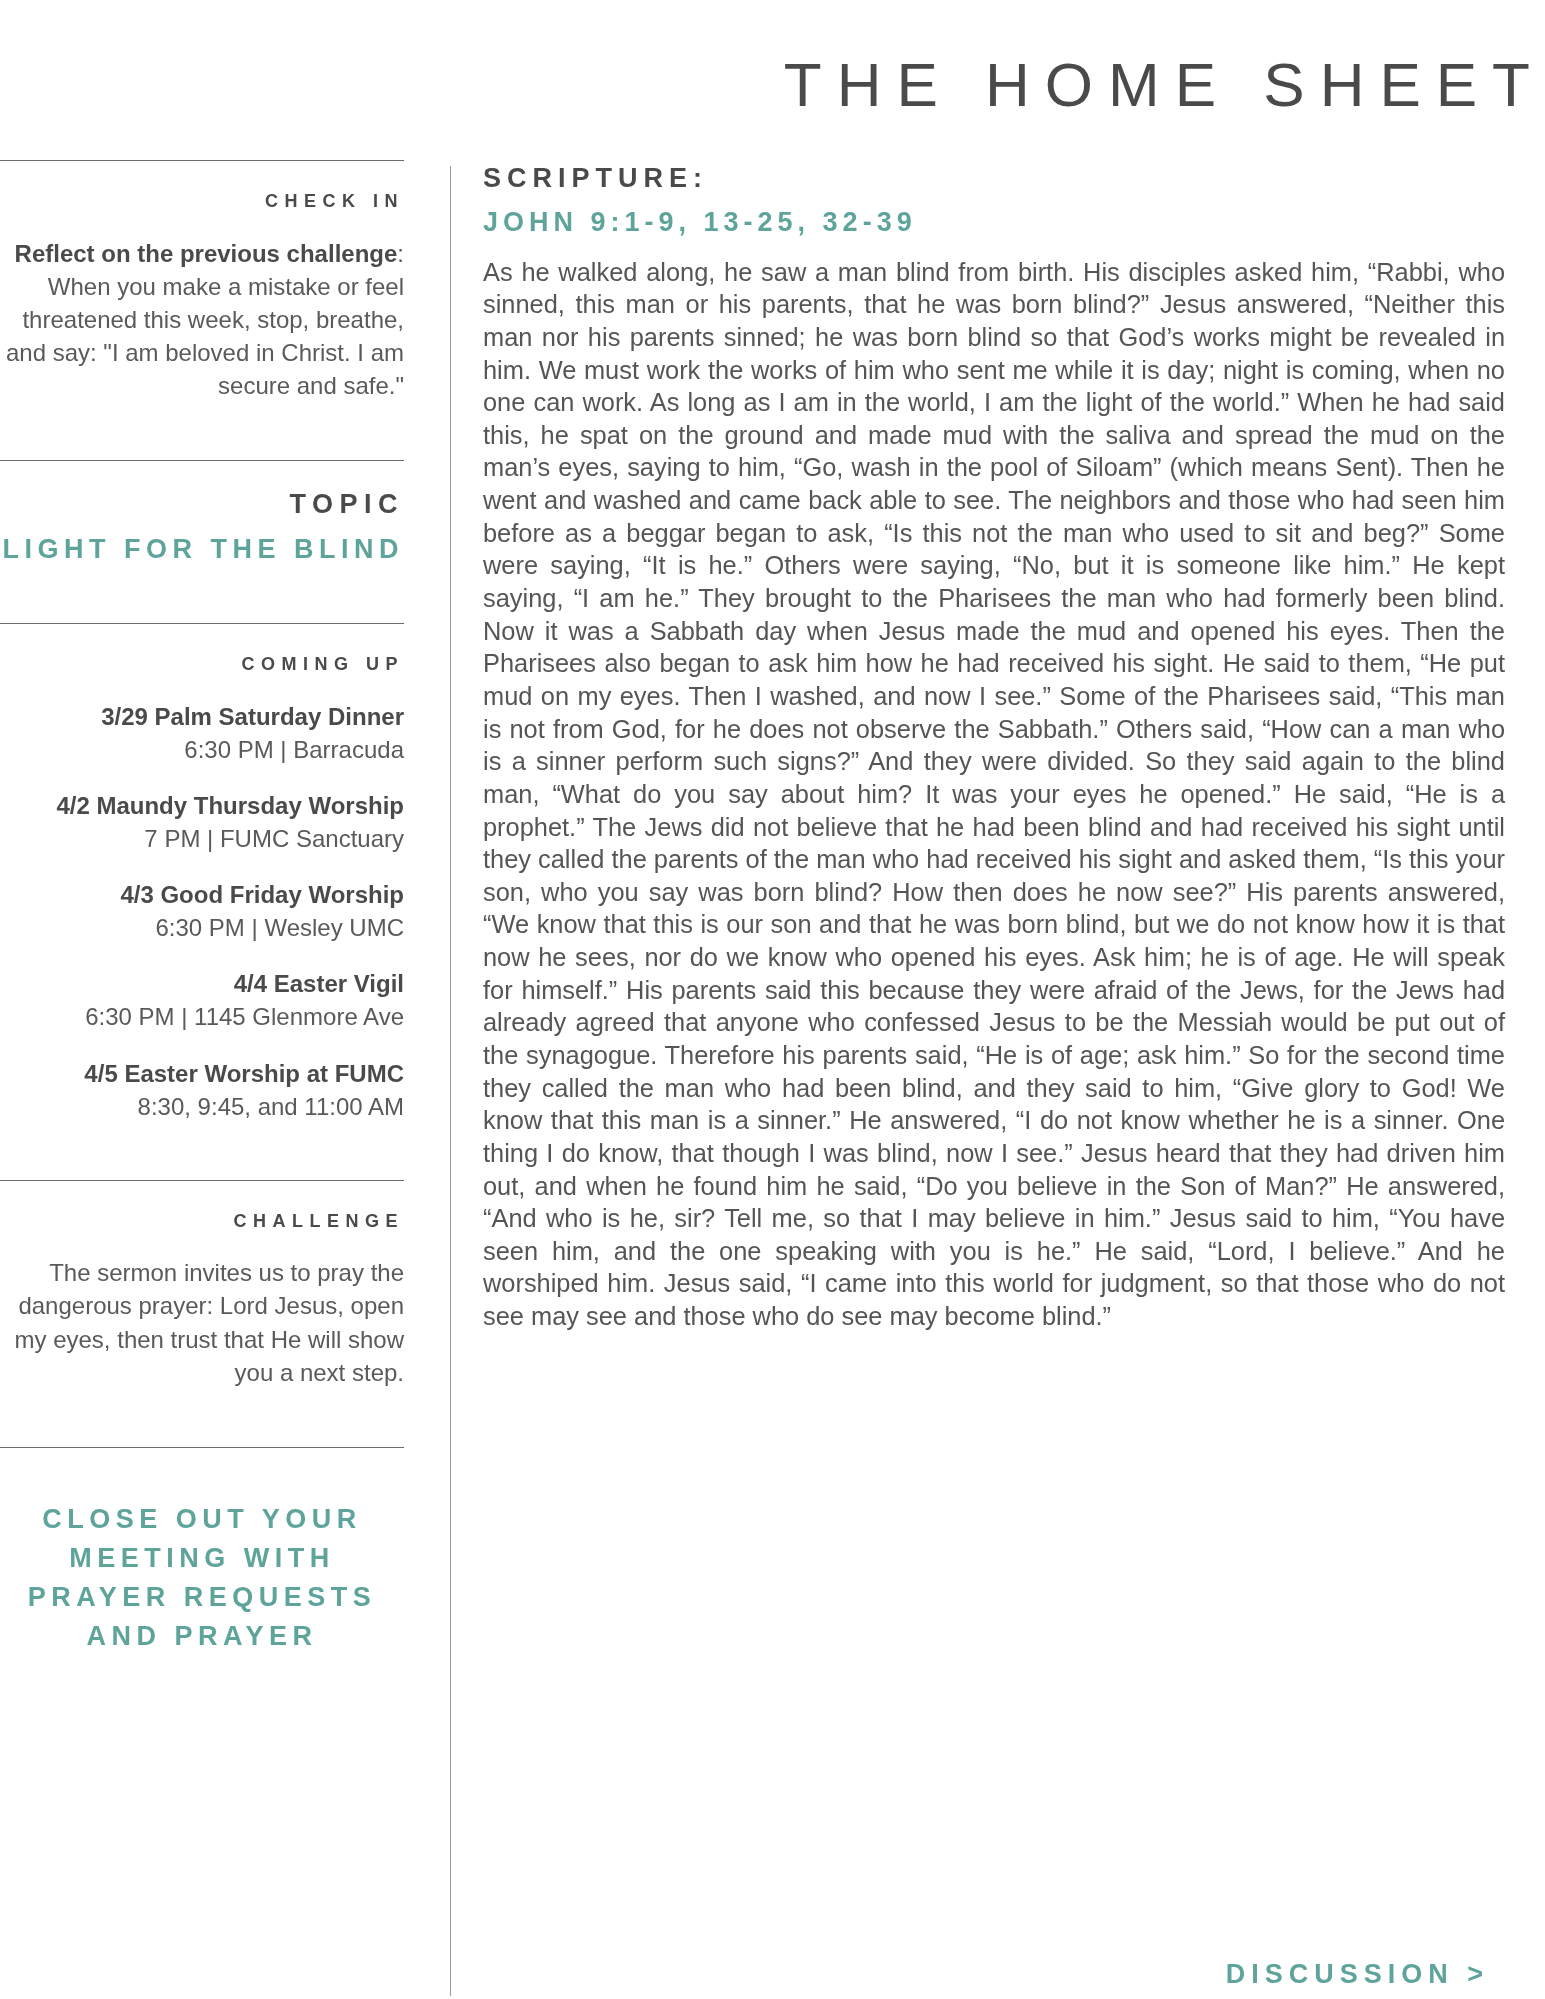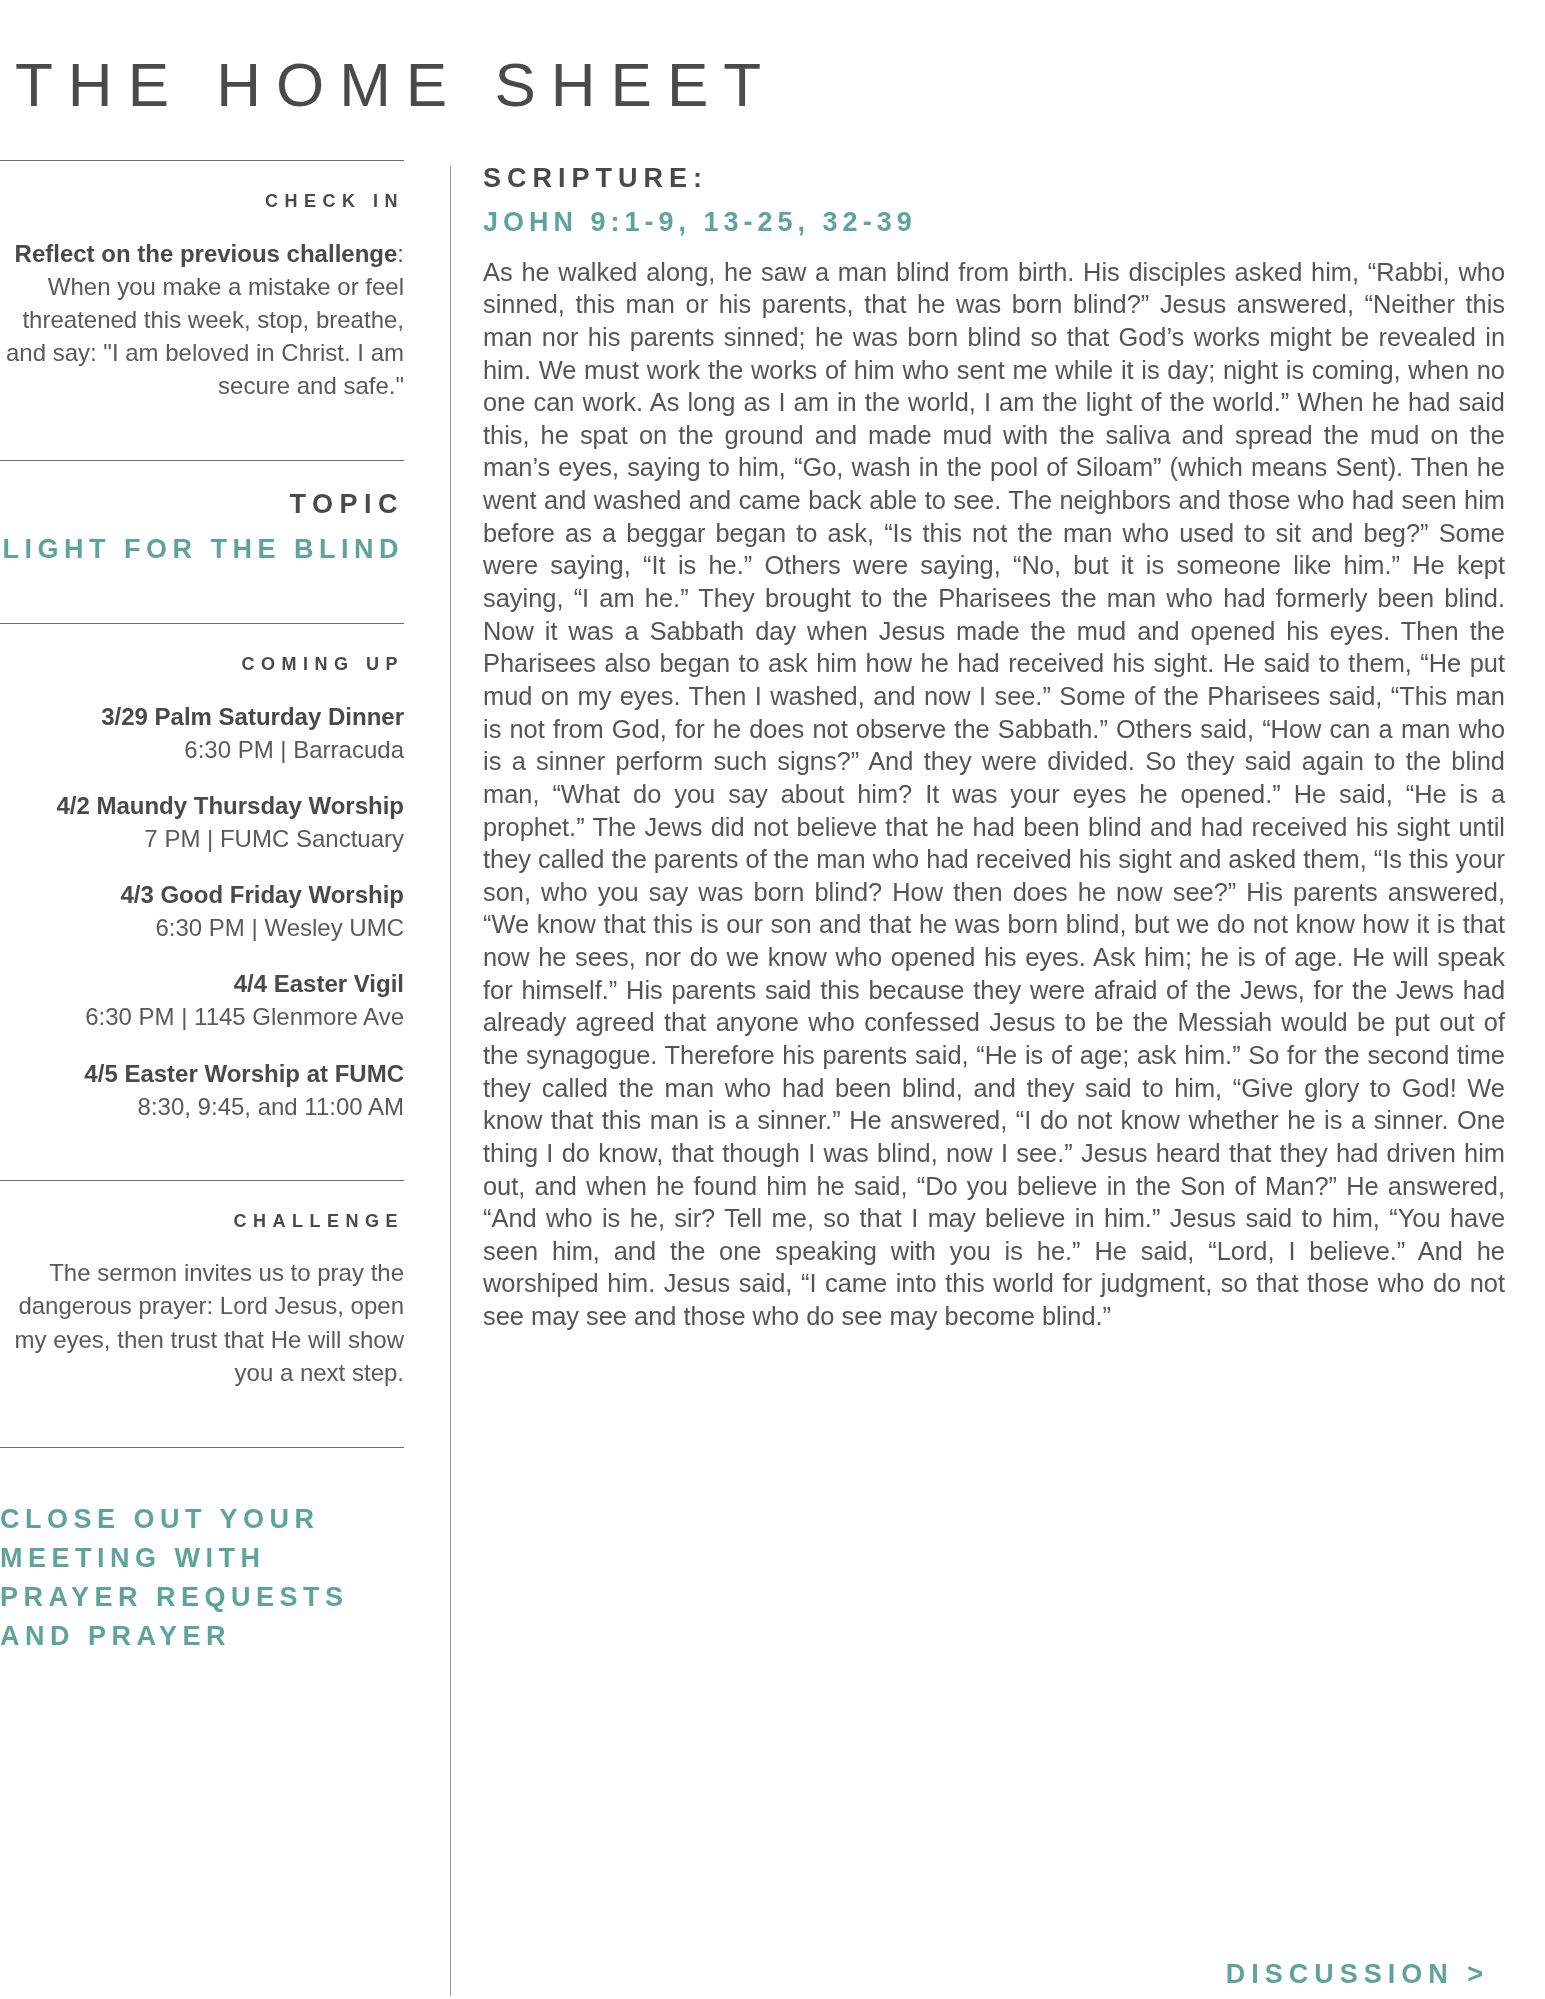--- a/index.html
+++ b/index.html
@@ -18,22 +18,22 @@
   .page {
     position: relative;
     width: 1545px;
     height: 1999px;
     box-sizing: border-box;
     overflow: hidden;
   }
 
   
   .masthead {
-    padding: 52px 0 0 0;
-    text-align: left;
+    padding: 52px 0 0 16px;
+    text-align: right;
   }
   .masthead-title {
     font-size: 62px;
     font-weight: 400;
     letter-spacing: 15px;
     color: #4a4a4a;
     line-height: 1.05;
     margin: 0;
     padding-left: 15px;
   }
@@ -134,21 +134,21 @@
     line-height: 1.3;
     margin-top: 2px;
   }
 
   .closeout {
     font-size: 27px;
     font-weight: 700;
     letter-spacing: 5.5px;
     color: #5ea49b;
     line-height: 1.45;
-    text-align: left;
+    text-align: center;
     margin-top: 52px;
   }
   .spacer-rule-wrap-lg { margin-top: 58px; }
 
   
   .scripture-label {
     font-size: 27px;
     font-weight: 700;
     letter-spacing: 6px;
     color: #4a4a4a;

